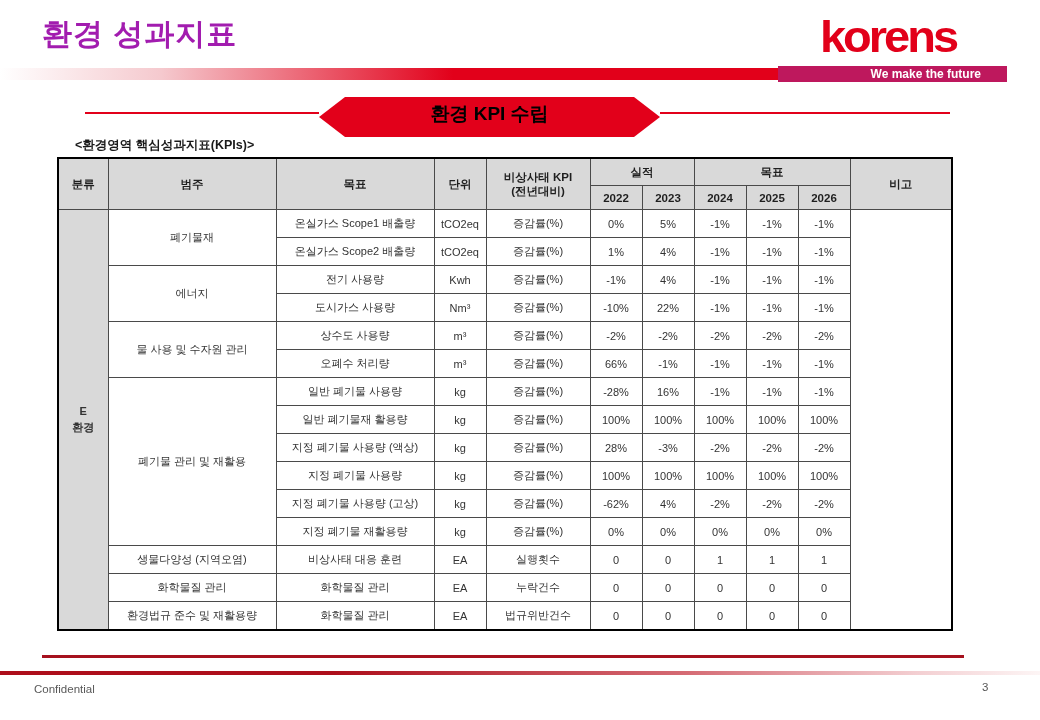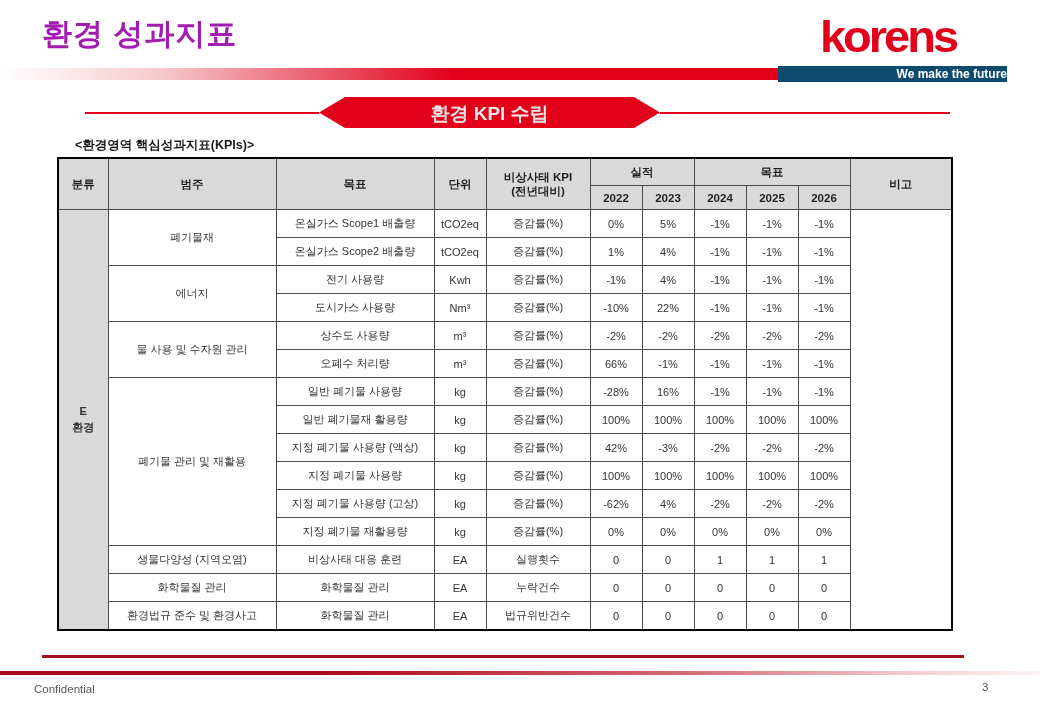--- a/index.html
+++ b/index.html
@@ -8,30 +8,30 @@
 
   .page-title{position:absolute;left:42px;top:14px;font-size:30px;font-weight:bold;
               color:#a21caf;letter-spacing:1px;}
 
   .top-bar{position:absolute;left:0;top:68px;width:1007px;height:12px;
            background:linear-gradient(to right,#ffffff 0%,#f5c9ce 16%,#e2001a 45%,#e2001a 100%);}
 
   .korens-logo{position:absolute;top:10px;left:768px;width:240px;text-align:center;
                font-size:47px;font-weight:800;color:#e2001a;letter-spacing:-3px;
                line-height:54px;transform:scaleY(0.95);}
-  .logo-banner{position:absolute;left:778px;top:66px;width:229px;height:16px;background:#0c4a6e;
+  .logo-banner{position:absolute;left:778px;top:66px;width:229px;height:16px;background:#be185d;
                color:#ffffff;font-size:12px;font-weight:bold;text-align:right;
-               padding-right:0;box-sizing:border-box;line-height:16px;z-index:2;}
+               padding-right:26px;box-sizing:border-box;line-height:16px;z-index:2;}
 
   .hex-line{position:absolute;top:112px;height:2px;background:#e2001a;}
   .hex-line.left{left:85px;width:234px;}
   .hex-line.right{left:660px;width:290px;}
-  .hex-banner{position:absolute;left:319px;top:97px;width:341px;height:31px;background:#e2001a;
+  .hex-banner{position:absolute;left:319px;top:97px;width:341px;height:40px;background:#e2001a;
               clip-path:polygon(26px 0,315px 0,100% 50%,315px 100%,26px 100%,0 50%);
-              color:#e5e5e5;font-weight:bold;font-size:19px;text-align:center;line-height:34px;}
+              color:#000000;font-weight:bold;font-size:19px;text-align:center;line-height:34px;}
 
   .table-caption{position:absolute;left:57px;top:137px;font-size:12.5px;font-weight:bold;color:#1a1a1a;margin-left:18px;}
 
   table.kpi{position:absolute;left:57px;top:157px;border-collapse:collapse;table-layout:fixed;
             width:896px;border:2px solid #000;}
   table.kpi th,table.kpi td{border:1px solid #4a4a4a;text-align:center;vertical-align:middle;
             padding:0 2px;overflow:hidden;}
   table.kpi th{background:#d9d9d9;font-size:11.5px;color:#1f1f1f;font-weight:bold;height:26px;}
   table.kpi tr.yr th{height:23px;margin-top:37px;}
   table.kpi td{font-size:11px;color:#333333;height:27px;background:#ffffff;}
@@ -184,21 +184,21 @@
         <td>100%</td>
         <td>100%</td>
         <td>100%</td>
         <td>100%</td>
         <td>100%</td>
       </tr>
       <tr>
         <td>지정 폐기물 사용량 (액상)</td>
         <td>kg</td>
         <td>증감률(%)</td>
-        <td>42%</td>
+        <td>28%</td>
         <td>-3%</td>
         <td>-2%</td>
         <td>-2%</td>
         <td>-2%</td>
       </tr>
       <tr>
         <td>지정 폐기물 사용량</td>
         <td>kg</td>
         <td>증감률(%)</td>
         <td>100%</td>
@@ -243,21 +243,21 @@
         <td>화학물질 관리</td>
         <td>EA</td>
         <td>누락건수</td>
         <td>0</td>
         <td>0</td>
         <td>0</td>
         <td>0</td>
         <td>0</td>
       </tr>
       <tr>
-        <td>환경법규 준수 및 환경사고</td>
+        <td>환경법규 준수 및 재활용량</td>
         <td>화학물질 관리</td>
         <td>EA</td>
         <td>법규위반건수</td>
         <td>0</td>
         <td>0</td>
         <td>0</td>
         <td>0</td>
         <td>0</td>
       </tr>
     </tbody>

